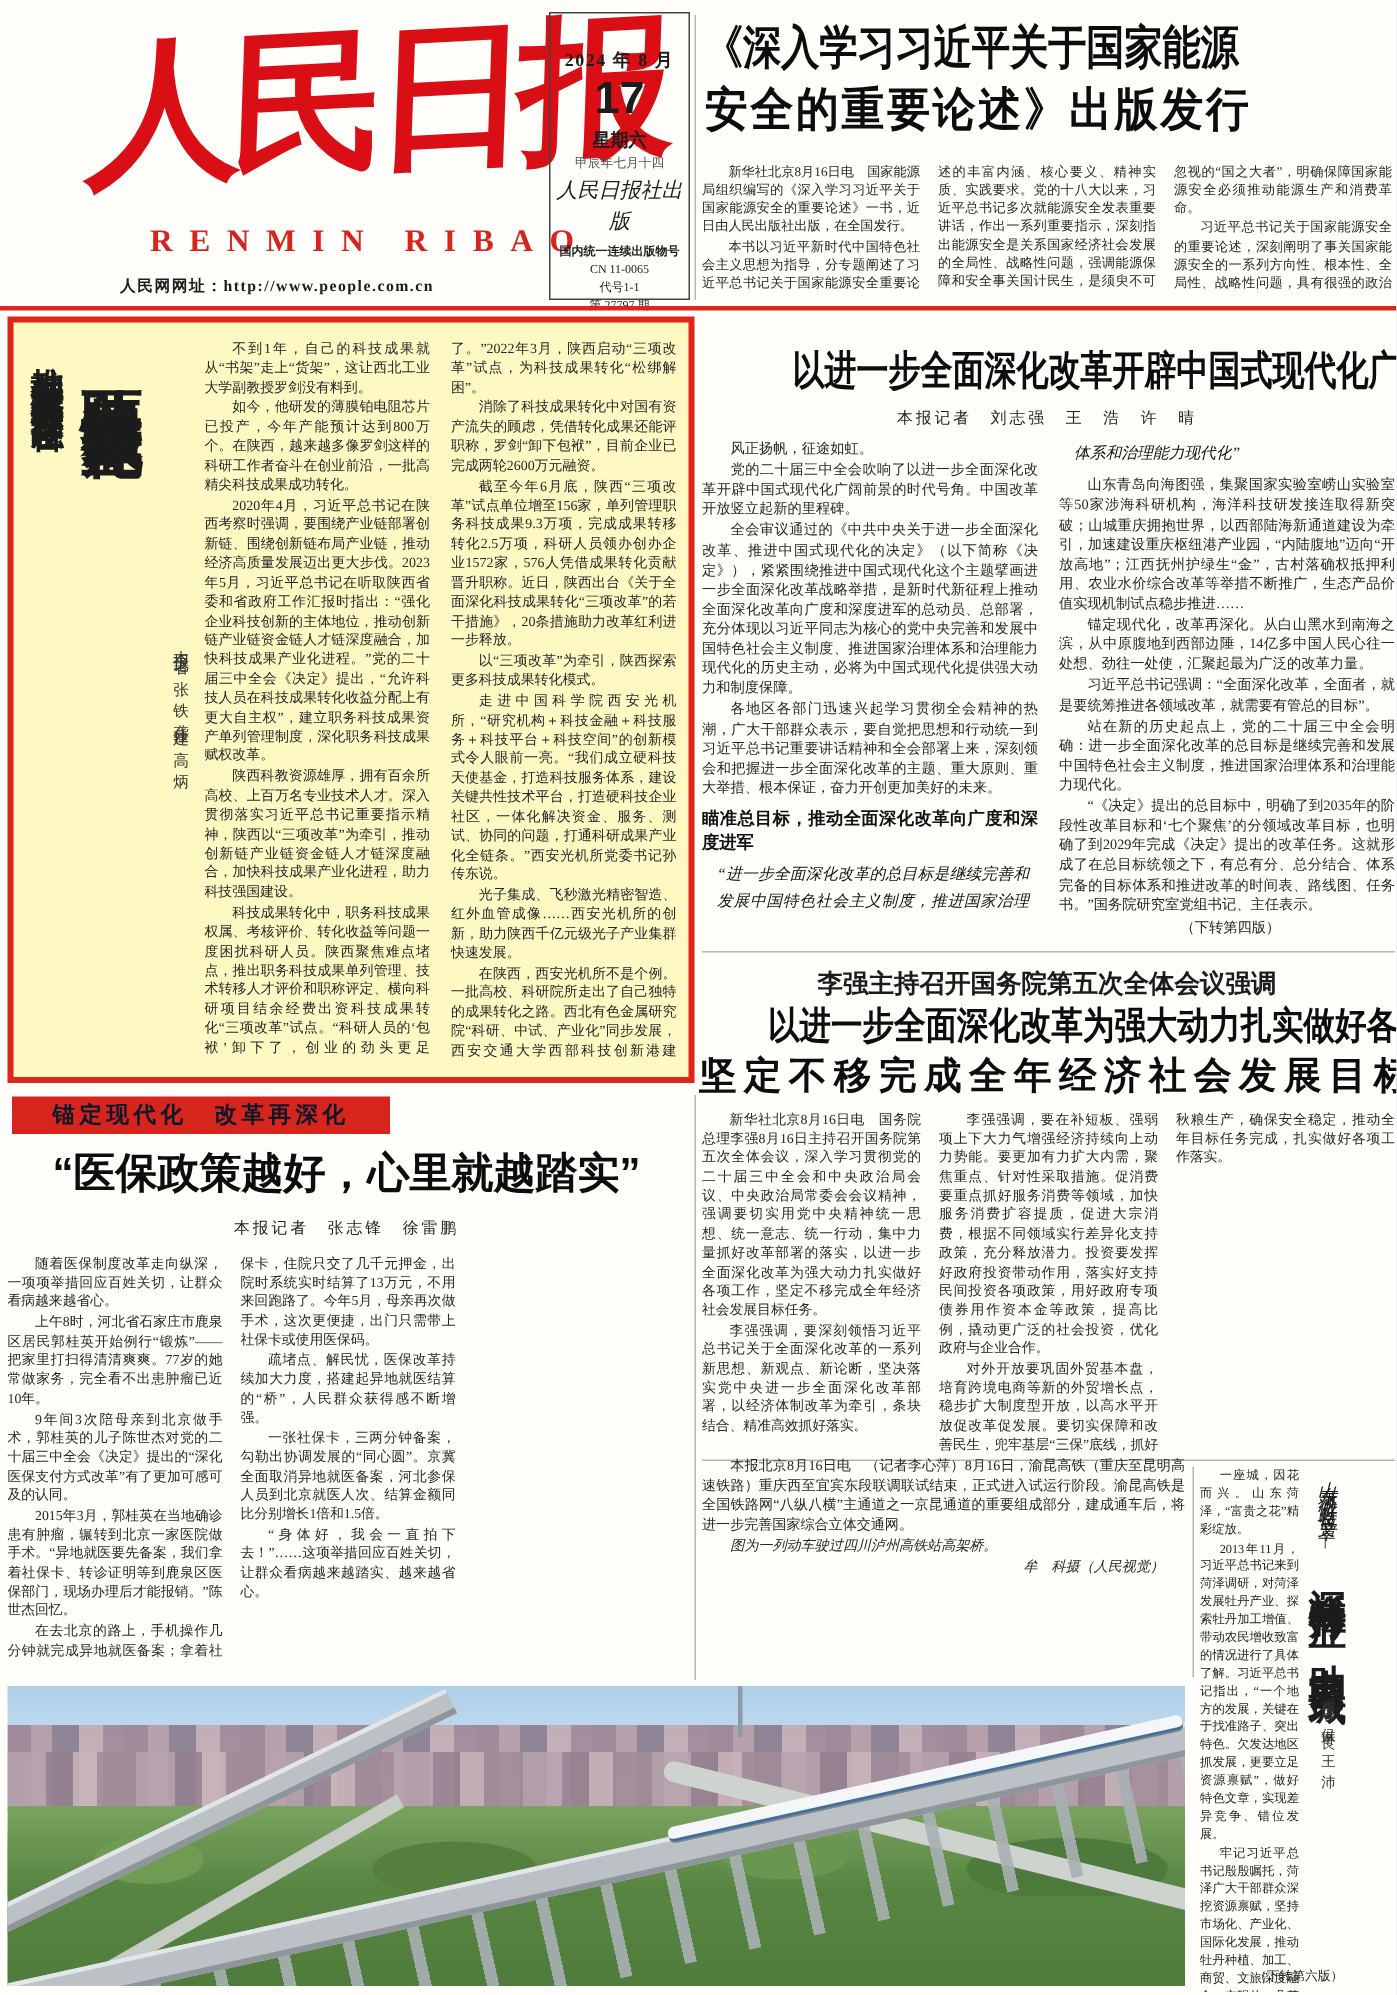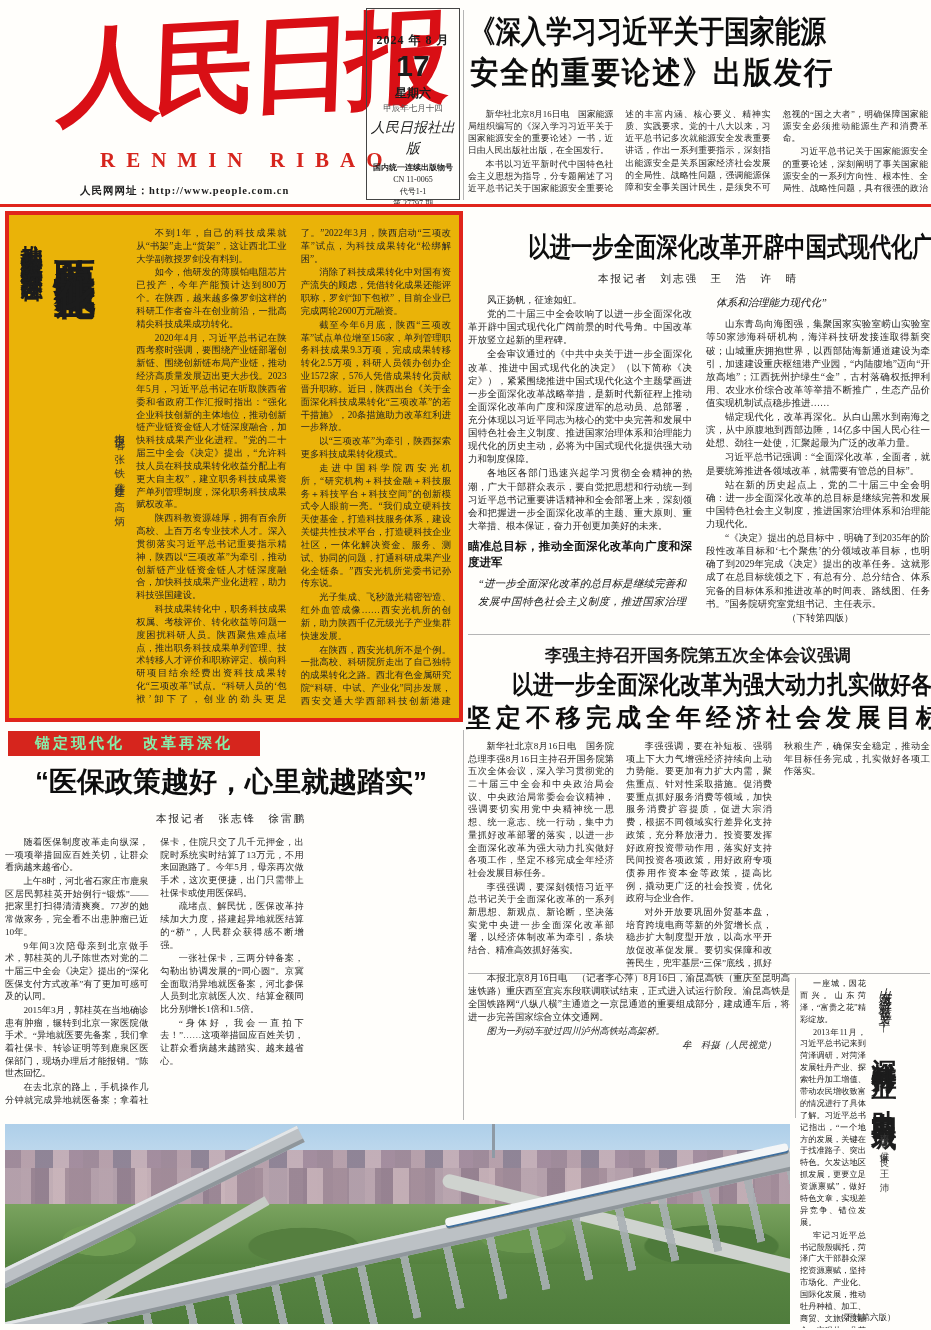--- a/index.html
+++ b/index.html
@@ -27,34 +27,34 @@
   .datebox{border:1.5px solid #444;box-sizing:border-box;text-align:center;padding-top:22px;
            font-size:9px;line-height:1.5;}
   .datebox .d1{font-size:12px;font-weight:bold;letter-spacing:1px;}
   .datebox .day{font-size:30px;font-family:"Liberation Sans",sans-serif;font-weight:bold;line-height:1.15;}
   .datebox .wk{font-size:12px;font-weight:bold;}
   .datebox .lunar{font-size:8.5px;color:#555;}
   .datebox .pub{font-size:14px;font-style:italic;margin-top:3px;}
   .datebox .sn{font-size:8px;font-weight:bold;margin-top:3px;}
   .datebox .tiny{font-size:8px;}
   
-  .redbox{border:4px solid #e0251b;box-sizing:border-box;background:#eab308;display:flex;
+  .redbox{border:4px solid #e0251b;box-sizing:border-box;background:#fef9c3;display:flex;
           flex-direction:row;padding:12px 8px 10px 10px;}
   .sx-kicker{font-size:22px;line-height:1.12;letter-spacing:2px;margin-right:4px;}
   .sx-title{font-size:41px;line-height:1.04;letter-spacing:2px;margin:0 6px;}
   .sx-byline{font-size:10.5px;letter-spacing:2px;margin:auto 10px;color:#333;}
   
   .headline-xl{font-family:"Liberation Sans",sans-serif;font-weight:bold;color:#0d0d0d;line-height:1.3;}
   .subhead{font-family:"Liberation Sans",sans-serif;font-weight:bold;font-size:11.5px;
            text-indent:0;margin:6px 0 4px 0;color:#111;}
   .quote{font-style:italic;font-size:10.5px;line-height:1.75;margin:2px 0 6px 0;
          padding:0 6px 0 10px;text-indent:0;color:#111;}
   .byline{font-size:10.5px;letter-spacing:2px;color:#222;}
   .jump{font-size:9.5px;color:#222;}
-  .badge{background:#d6251d;color:#86efac;font-family:"Liberation Sans",sans-serif;font-weight:bold;
+  .badge{background:#d6251d;color:#0f172a;font-family:"Liberation Sans",sans-serif;font-weight:bold;
          font-size:15px;letter-spacing:3px;display:flex;align-items:center;justify-content:center;}
   
   .peony-kicker{font-size:12px;font-style:italic;letter-spacing:3px;margin-left:6px;}
   .peony-title{font-family:"Liberation Sans",sans-serif;font-weight:bold;font-size:25px;
                line-height:1.1;letter-spacing:3px;}
   .peony-byline{font-size:9.5px;letter-spacing:2px;margin:14px 8px 0 0;color:#333;}
   .peony-text{font-size:8.2px;line-height:1.45;text-align:justify;overflow:hidden;}
   .peony-text .para{text-indent:1.6em;}
   
   .photo{overflow:hidden;background:linear-gradient(#aecfe9 0%,#cfe2f1 30%,#dcebe0 42%,#5d8a46 55%,#4f7c3c 100%);}

